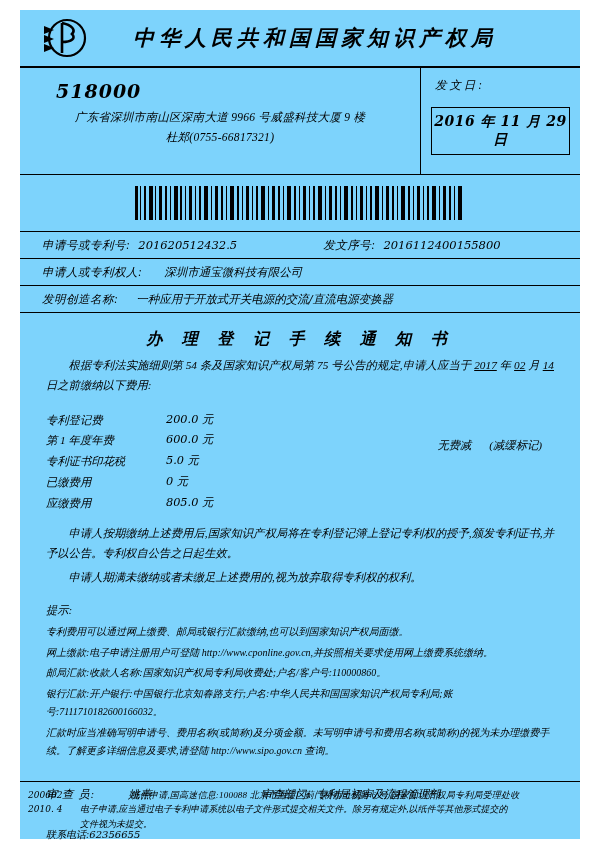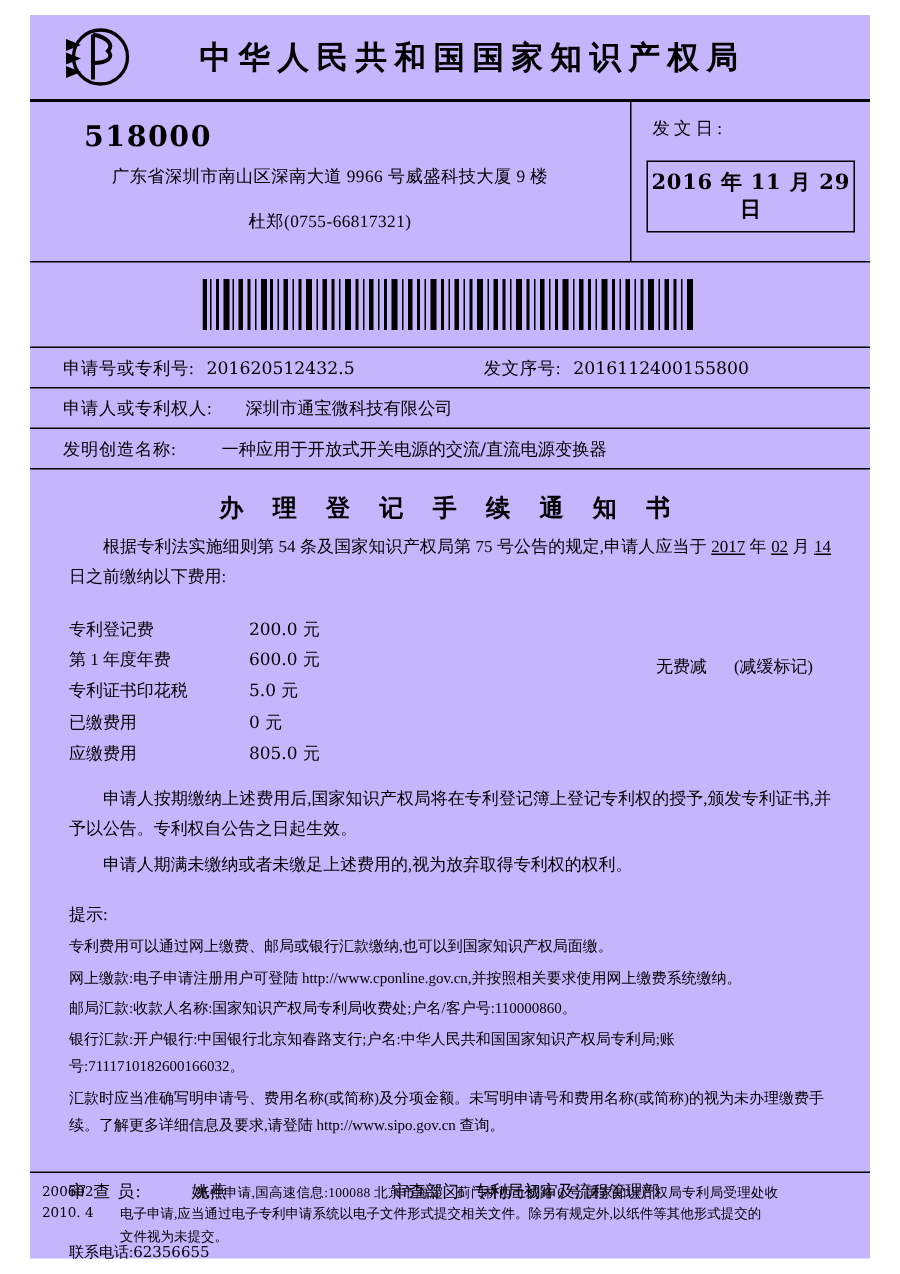--- a/index.html
+++ b/index.html
@@ -17,22 +17,23 @@
     background: #ffffff;
     overflow: hidden;
     box-sizing: border-box;
   }
   .sheet {
     position: absolute;
     left: 20px;
     top: 10px;
     width: 560px;
     height: 829px;
-    background: #c4b5fd;
+    background: #7dd3fc;
     box-sizing: border-box;
+    font-style: italic;
   }
   
   .header {
     position: relative;
     height: 56px;
     border-bottom: 2px solid #000;
     display: flex;
     align-items: center;
   }
   .emblem {
@@ -73,21 +74,21 @@
     letter-spacing: 1px;
     font-family: "DejaVu Serif", serif;
   }
   .addr-line {
     font-size: 11.5px;
     margin-top: 8px;
     letter-spacing: 0.3px;
   }
   .addr-line2 {
     font-size: 11.5px;
-    margin-top: 15px;
+    margin-top: 5px;
     letter-spacing: 0.3px;
   }
   .date-box {
     position: absolute;
     right: 0;
     top: 0;
     width: 160px;
     height: 106px;
     border-left: 1.5px solid #000;
     box-sizing: border-box;
@@ -133,21 +134,21 @@
   }
   .info-value {
     margin-left: 6px;
     font-family: "DejaVu Serif", serif;
   }
   .info-right {
     margin-left: 86px;
   }
   .row-apply .info-value { margin-left: 8px; }
   .row-name .info-value { margin-left: 22px; }
-  .row-title .info-value { margin-left: 30px; }
+  .row-title .info-value { margin-left: 18px; }
   
   .doc-title {
     text-align: center;
     font-size: 16px;
     font-weight: bold;
     letter-spacing: 7px;
     margin: 16px 0 6px 0;
     font-family: "DejaVu Serif", serif;
   }
   .body {

